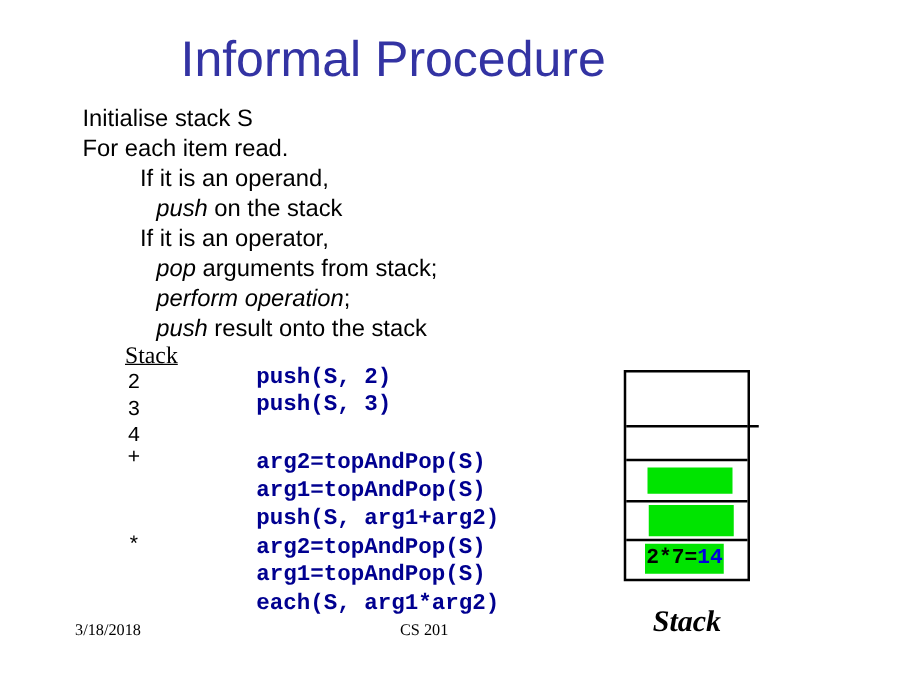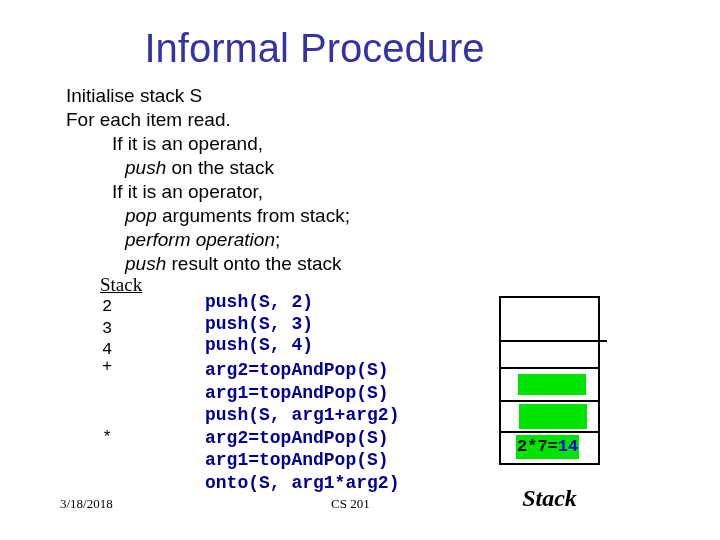--- a/index.html
+++ b/index.html
@@ -64,21 +64,21 @@
   .stack-caption {
     position: absolute; left: 499px; top: 465px; width: 101px;
     text-align: center; font-family: "Liberation Serif", serif;
     font-weight: bold; font-style: italic; font-size: 24px; margin-top: 20px;
   }
   .footer-date, .footer-course {
     position: absolute; top: 496px;
     font-family: "Liberation Serif", serif; font-size: 13px; color: #000000;
   }
   .footer-date { left: 60px; }
-  .footer-course { left: 331px; }
+  .footer-course { left: 320px; }
 </style>
 </head>
 <body>
 
 <div class="slide">
 
   <div class="title">Informal Procedure</div>
 
   <div class="pline ind0" style="top:108px"><span>For each item read.</span></div>
   <div class="pline ind0" style="top:84px"><span>Initialise stack S</span></div>
@@ -91,27 +91,26 @@
 
   <div class="expr-header">Stack</div>
   <div class="expr-item" style="top:297px">2</div>
   <div class="expr-item" style="top:319px">3</div>
   <div class="expr-item" style="top:340px">4</div>
   <div class="expr-item" style="top:357px">+</div>
   <div class="expr-item" style="top:428px">*</div>
 
   <div class="code-line" style="top:292px">push(S, 2)</div>
   <div class="code-line" style="top:314px">push(S, 3)</div>
-  <div class="code-line" style="top:335px">push(S, 4)</div>
   <div class="code-line" style="top:360px">arg2=topAndPop(S)</div>
   <div class="code-line" style="top:383px">arg1=topAndPop(S)</div>
   <div class="code-line" style="top:405px">push(S, arg1+arg2)</div>
   <div class="code-line" style="top:428px">arg2=topAndPop(S)</div>
   <div class="code-line" style="top:450px">arg1=topAndPop(S)</div>
-  <div class="code-line" style="top:473px">onto(S, arg1*arg2)</div>
+  <div class="code-line" style="top:473px">each(S, arg1*arg2)</div>
 
   <div class="stack-box">
     <div class="stack-row r1 divided"></div>
     <div class="divider-tick"></div>
     <div class="stack-row r2 divided"></div>
     <div class="stack-row r3 divided">
       <div class="green-fill fill3"></div>
     </div>
     <div class="stack-row r4 divided">
       <div class="green-fill fill4"></div>

